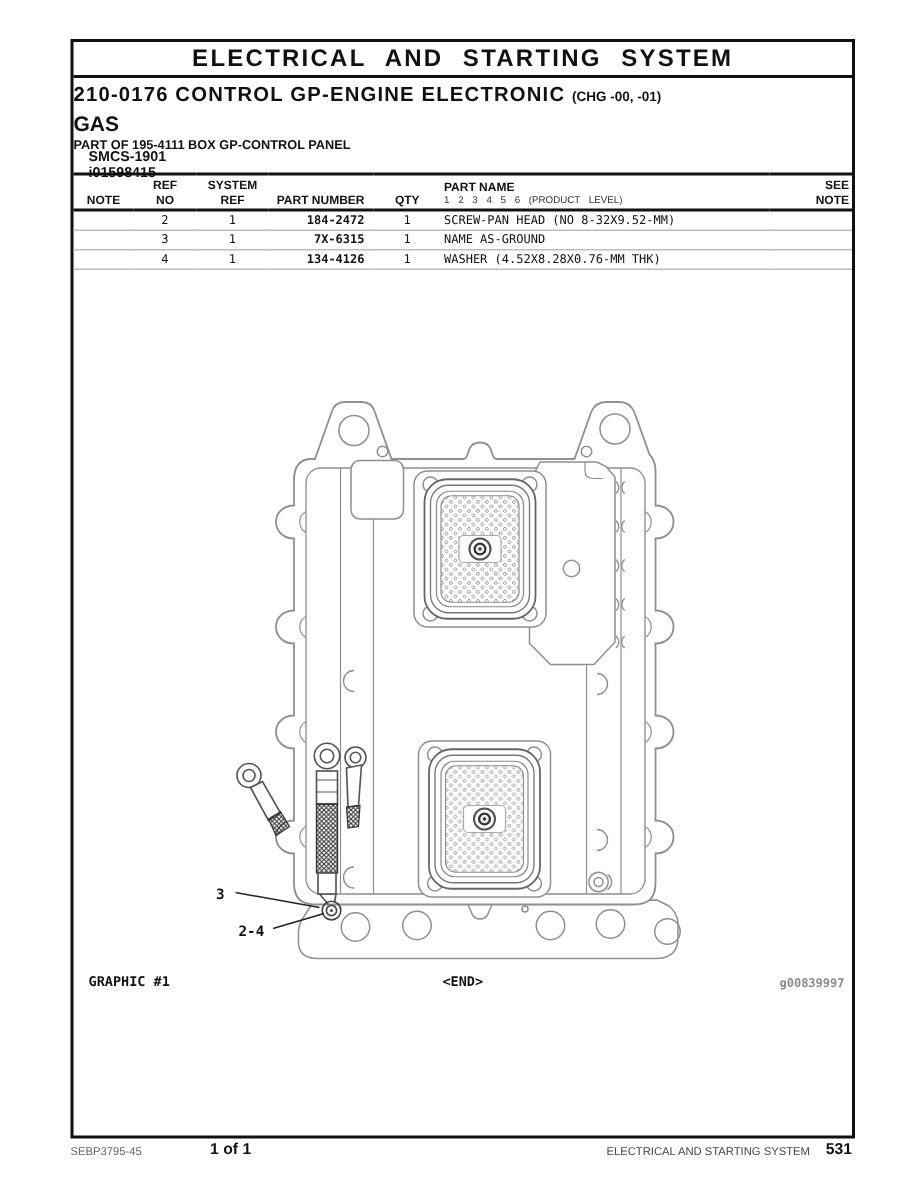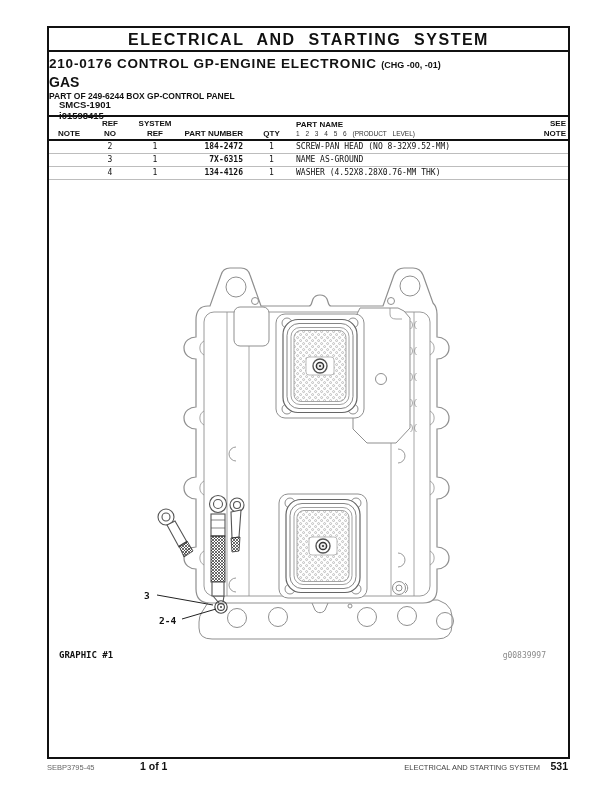--- a/index.html
+++ b/index.html
@@ -31,21 +31,21 @@
   .th-stack span{display:block;}
   .pn-head{display:block;text-align:left;}
   .plevel{display:block;font-weight:normal;font-size:6.5px;color:#333;word-spacing:4px;
         margin-top:1px;}
   td.part-number{font-weight:bold;padding-right:6px;}
   th.part-number-h{padding-right:6px;}
   .graphic-row{position:absolute;left:0;top:622px;width:100%;height:14px;
         font-family:"DejaVu Sans Mono",monospace;font-size:9px;font-weight:bold;}
   .graphic-row .gl{position:absolute;left:10px;top:0;text-align:center;}
   .graphic-row .ge{position:absolute;left:0;width:100%;text-align:center;top:0;}
-  .graphic-row .gn{position:absolute;right:22px;top:1px;font-weight:normal;font-size:8px;
+  .graphic-row .gn{position:absolute;right:5px;top:1px;font-weight:bold;font-size:8px;
         color:#8a8a8a;}
   .footer{position:absolute;left:47px;top:760px;width:521px;height:16px;}
   .footer .f-media{position:absolute;left:0;top:3px;font-size:7.5px;color:#666;}
   .footer .f-count{position:absolute;left:93px;top:0;font-size:10.5px;font-weight:bold;color:#111;}
   .footer .f-sect{position:absolute;right:28px;top:3px;font-size:7.5px;color:#444;}
   .footer .f-page{position:absolute;right:0;top:0;font-size:10.5px;font-weight:bold;color:#111;}
   svg.diagram{position:absolute;left:0;top:0;width:612px;height:792px;}
   svg text.callout{font-family:"DejaVu Sans Mono",monospace;font-size:9.5px;
         font-weight:bold;fill:#111;}
 </style>
@@ -60,21 +60,21 @@
       <div class="t">ELECTRICAL AND STARTING SYSTEM</div>
     </div>
 
     <div class="heading">
       <div>
         <span class="h1">210-0176</span>
         <span class="h1">CONTROL GP-ENGINE ELECTRONIC</span>
         <span class="chg">(CHG -00, -01)</span>
       </div>
       <div class="h2">GAS</div>
-      <div class="h3">PART OF 249-6244 BOX GP-CONTROL PANEL</div>
+      <div class="h3">PART OF 195-4111 BOX GP-CONTROL PANEL</div>
     </div>
 
     <div class="smcs-row">
       <span>SMCS-1901</span>
       <span>i01598415</span>
     </div>
 
     <table class="parts-table">
       <colgroup>
         <col style="width:40px">
@@ -136,20 +136,21 @@
         <td class="r part-number">134-4126</td>
         <td class="c">1</td>
         <td class="l">WASHER (4.52X8.28X0.76-MM THK)</td>
         <td class="r"></td>
       </tr>
     </tbody>
     </table>
 
     <div class="graphic-row">
       <span class="gl">GRAPHIC #1</span>
+      <span class="ge">&lt;END&gt;</span>
       <span class="gn">g00839997</span>
     </div>
   </div>
 
   <svg class="diagram" viewBox="0 0 612 792">
     <defs>
       <pattern id="pins" patternUnits="userSpaceOnUse" width="6" height="6">
         <circle cx="1.6" cy="1.6" r="1" fill="none" stroke="#9a9a9a" stroke-width="0.6"></circle>
         <circle cx="4.6" cy="4.6" r="1" fill="none" stroke="#9a9a9a" stroke-width="0.6"></circle>
       </pattern>

